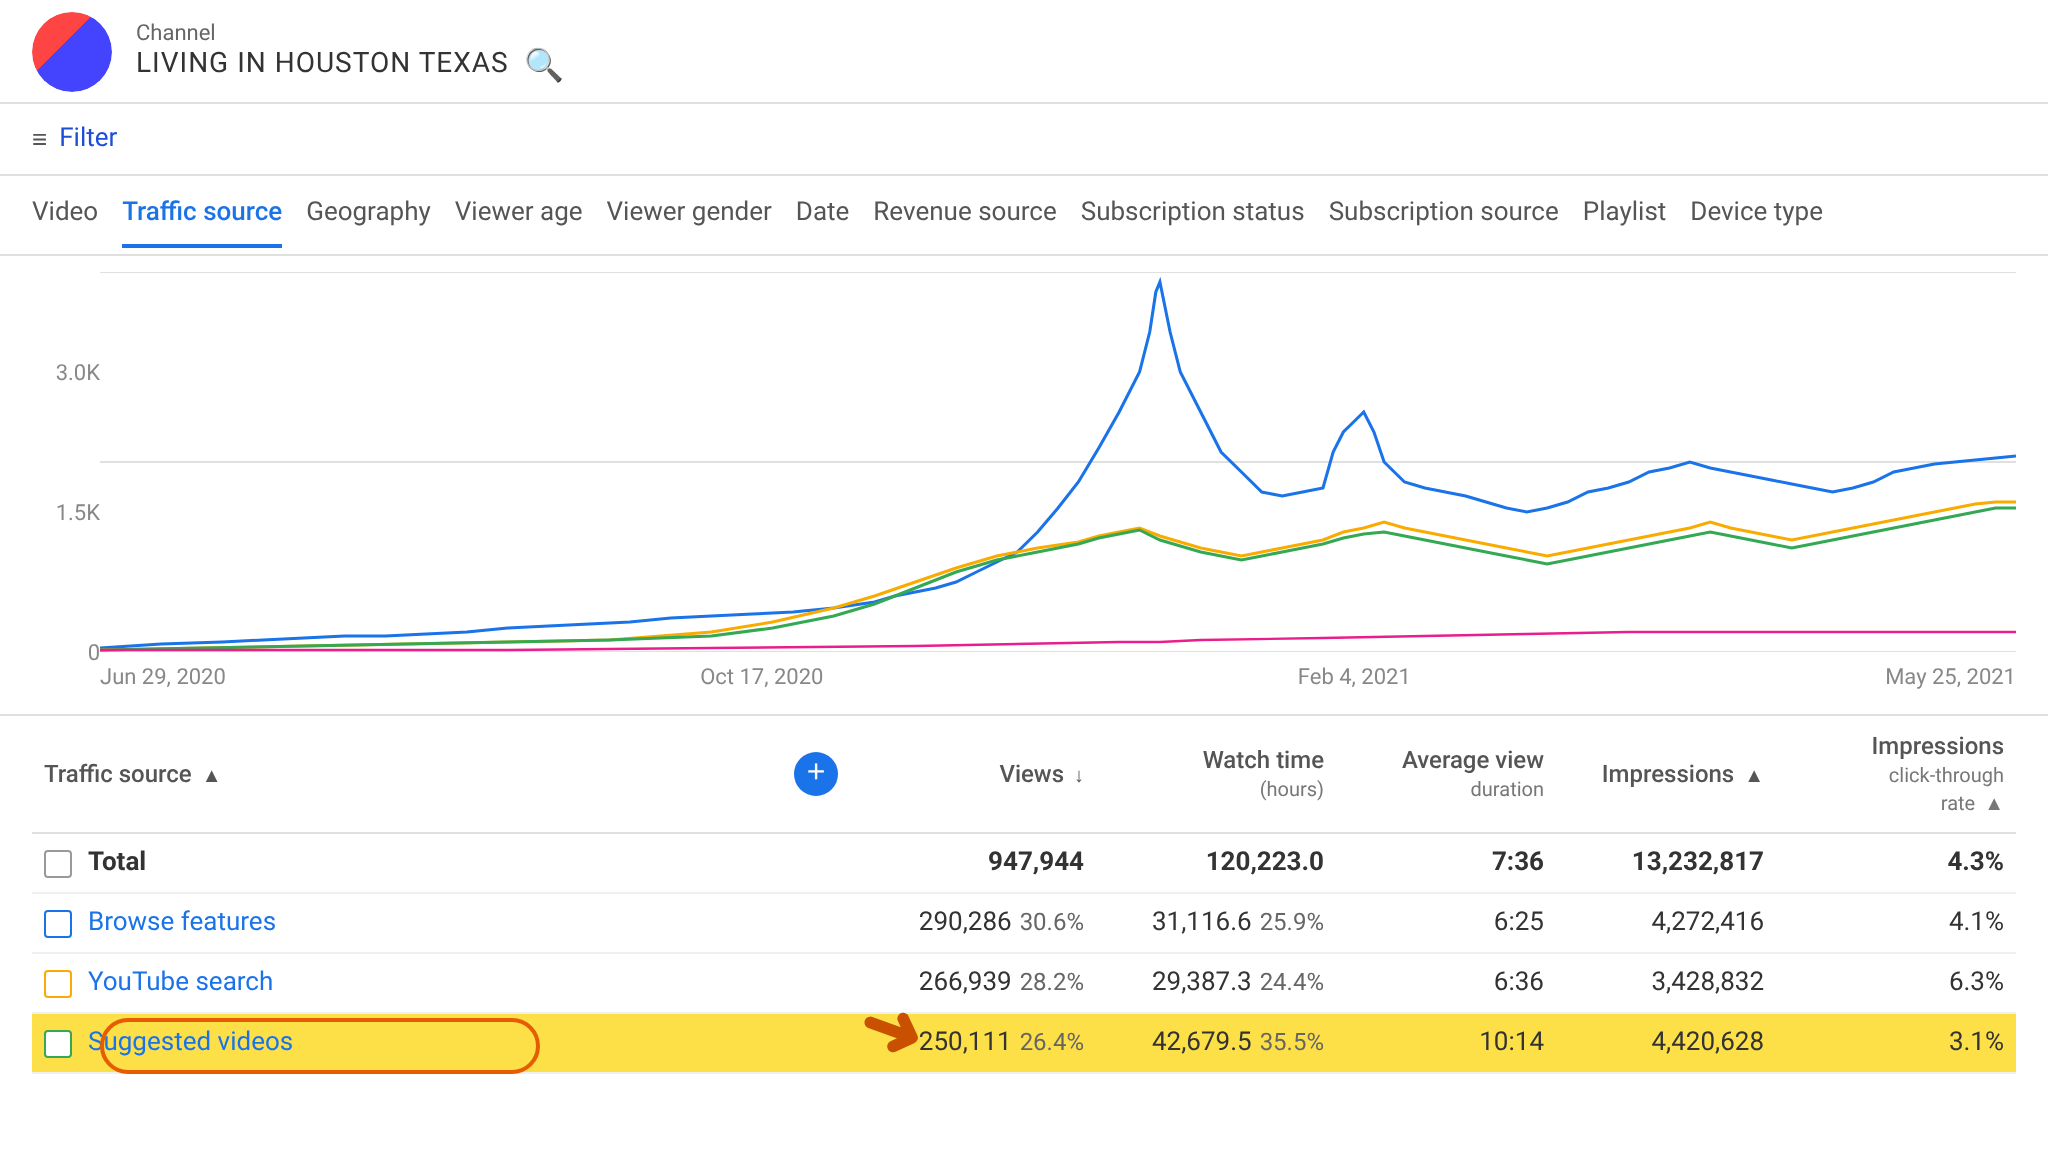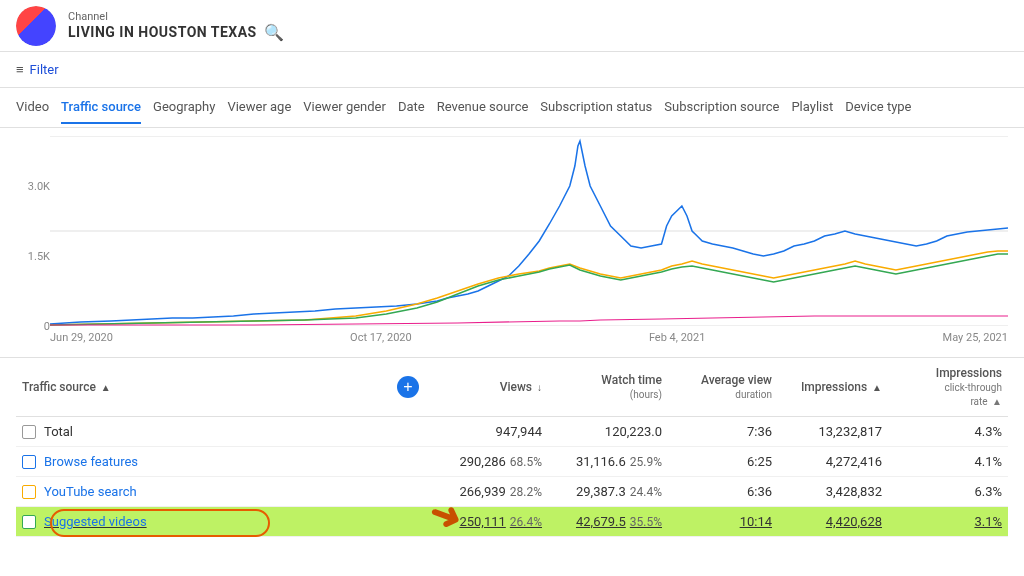--- a/index.html
+++ b/index.html
@@ -4,21 +4,21 @@
   <style>
     * { box-sizing: border-box; margin: 0; padding: 0; }
     body { font-family: 'Roboto', Arial, sans-serif; font-size: 13px; color: #333; background: #fff; width: 1024px; height: 576px; overflow: hidden; }
 
     
     .header { display: flex; align-items: center; padding: 10px 16px; border-bottom: 1px solid #e0e0e0; height: 52px; }
     .channel-avatar { width: 40px; height: 40px; border-radius: 50%; background: #e0e0e0; display: flex; align-items: center; justify-content: center; margin-right: 12px; overflow: hidden; }
     .avatar-img { width: 40px; height: 40px; background: linear-gradient(135deg, #f44 40%, #44f 40%); border-radius: 50%; }
     .channel-label { font-size: 11px; color: #666; }
     .channel-name-box { display: flex; align-items: center; gap: 8px; }
-    .channel-name { font-size: 14px; font-weight: 700; letter-spacing: 0.5px; }
+    .channel-name { font-size: 14px; font-weight: 400; letter-spacing: 0.5px; }
     .search-icon-sm { color: #555; font-size: 16px; cursor: pointer; }
 
     
     .filter-bar { display: flex; align-items: center; padding: 6px 16px; border-bottom: 1px solid #e0e0e0; height: 36px; }
     .filter-icon { margin-right: 6px; color: #555; }
     .filter-label { font-size: 13px; color: #1d4ed8; }
 
     
     .tabs { display: flex; align-items: center; padding: 0 16px; border-bottom: 1px solid #e0e0e0; height: 40px; overflow-x: hidden; gap: 12px; }
     .tab { font-size: 13px; color: #555; cursor: pointer; padding-bottom: 8px; white-space: nowrap; border-bottom: 2px solid transparent; margin-top: 8px; }
@@ -37,29 +37,29 @@
     table { width: 100%; border-collapse: collapse; }
     th { font-size: 12px; color: #555; font-weight: 500; text-align: right; padding: 8px 6px; border-bottom: 1px solid #e0e0e0; white-space: nowrap; position: sticky; top: 0; background: #fff; z-index: 1; }
     th.left { text-align: left; }
     td { font-size: 13px; padding: 7px 6px; border-bottom: 1px solid #f0f0f0; text-align: right; vertical-align: middle; }
     td.left { text-align: left; }
     .sort-icon { font-size: 10px; margin-left: 2px; }
     .add-col { text-align: center; }
     .add-btn { width: 22px; height: 22px; border-radius: 50%; background: #1a73e8; color: white; border: none; font-size: 16px; cursor: pointer; display: inline-flex; align-items: center; justify-content: center; line-height: 1; }
     .link-blue { color: #1a73e8; text-decoration: none; cursor: pointer; }
     .pct { color: #666; font-size: 12px; margin-left: 4px; }
-    .bold { font-weight: 400; }
+    .bold { font-weight: 700; }
     .checkbox-cell { display: flex; align-items: center; gap: 8px; }
     .cb { width: 14px; height: 14px; border: 1.5px solid #999; border-radius: 2px; display: inline-block; flex-shrink: 0; }
     .cb-blue { border-color: #1a73e8; background: #fff; }
     .cb-orange { border-color: #f9ab00; background: #fff; }
     .cb-green { border-color: #34a853; background: #fff; }
 
     
-    .highlighted-row td { background: #bef264; text-decoration: underline; }
+    .highlighted-row td { background: #fde047; }
     .circle-annotation {
       position: absolute;
       border: 2px solid #e65c00;
       border-radius: 50px;
       pointer-events: none;
       z-index: 10;
     }
 
     .col-views { width: 120px; }
     .col-watch { width: 120px; }
@@ -167,21 +167,21 @@
           <td class="bold">4.3%</td>
         </tr>
         <tr>
           <td class="left">
             <div class="checkbox-cell">
               <span class="cb cb-blue"></span>
               <a class="link-blue">Browse features</a>
             </div>
           </td>
           <td></td>
-          <td>290,286<span class="pct">68.5%</span></td>
+          <td>290,286<span class="pct">30.6%</span></td>
           <td>31,116.6<span class="pct">25.9%</span></td>
           <td class="">6:25</td>
           <td class="">4,272,416</td>
           <td class="">4.1%</td>
         </tr>
         <tr>
           <td class="left">
             <div class="checkbox-cell">
               <span class="cb cb-orange"></span>
               <a class="link-blue">YouTube search</a>

